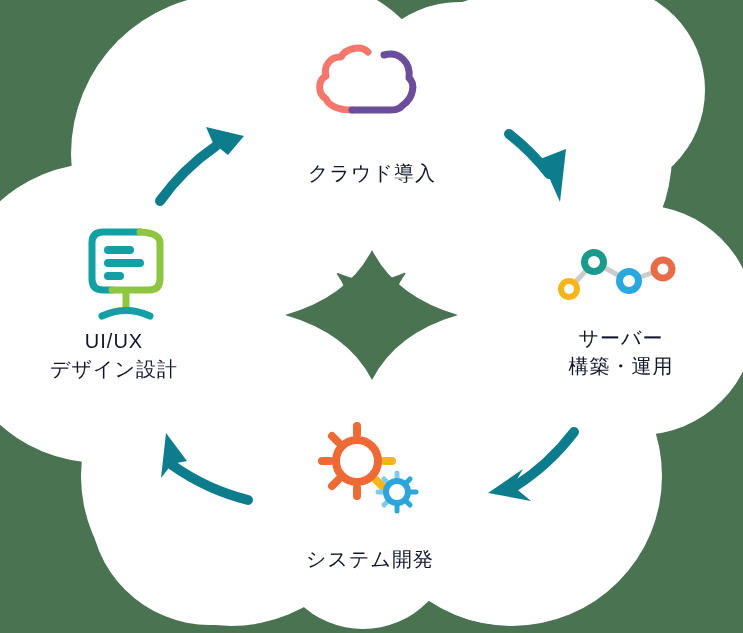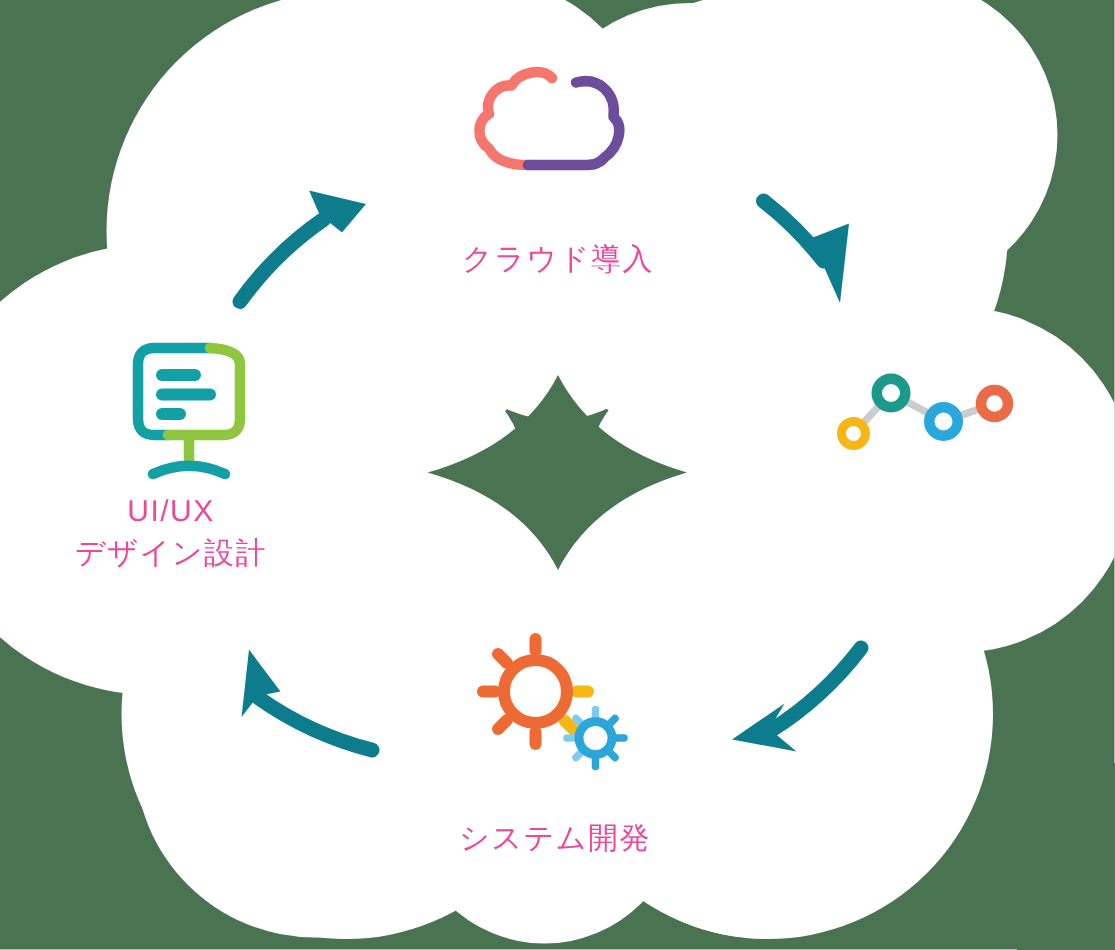--- a/index.html
+++ b/index.html
@@ -3,21 +3,21 @@
 <meta charset="utf-8">
 <style>
   html,body{margin:0;padding:0;background:#fff;}
   .stage{
     position:relative;width:743px;height:633px;overflow:hidden;
     font-family:"Liberation Sans","DejaVu Sans",sans-serif;
   }
   .stage svg{position:absolute;left:0;top:0;display:block;}
   .label{
     position:absolute;transform:translate(-50%,-50%);
-    text-align:center;color:#ec4899;font-size:20px;font-weight:500;
+    text-align:center;color:#0f172a;font-size:20px;font-weight:500;
     letter-spacing:1px;line-height:28px;white-space:nowrap;
   }
 </style>
 </head>
 <body>
 
 <div class="stage">
 
   <svg width="743" height="633" viewBox="0 0 743 633">
 
@@ -122,20 +122,24 @@
       </g>
       <line x1="126" y1="293" x2="126" y2="309" stroke="#8fc640" stroke-width="7" stroke-linecap="round"></line>
       <path d="M 102 316 Q 126 305 150 316" fill="none" stroke="#12a0a5" stroke-width="7" stroke-linecap="round"></path>
     </g>
   </svg>
 
   <div class="label" style="left:372px;top:173px;">
     <div>クラウド導入</div>
   </div>
 
+  <div class="label" style="left:621px;top:352px;">
+    <div>サーバー</div>
+    <div>構築・運用</div>
+  </div>
 
   <div class="label" style="left:370px;top:559px;">
     <div>システム開発</div>
   </div>
 
   <div class="label" style="left:114px;top:355px;">
     <div>UI/UX</div>
     <div>デザイン設計</div>
   </div>
 

